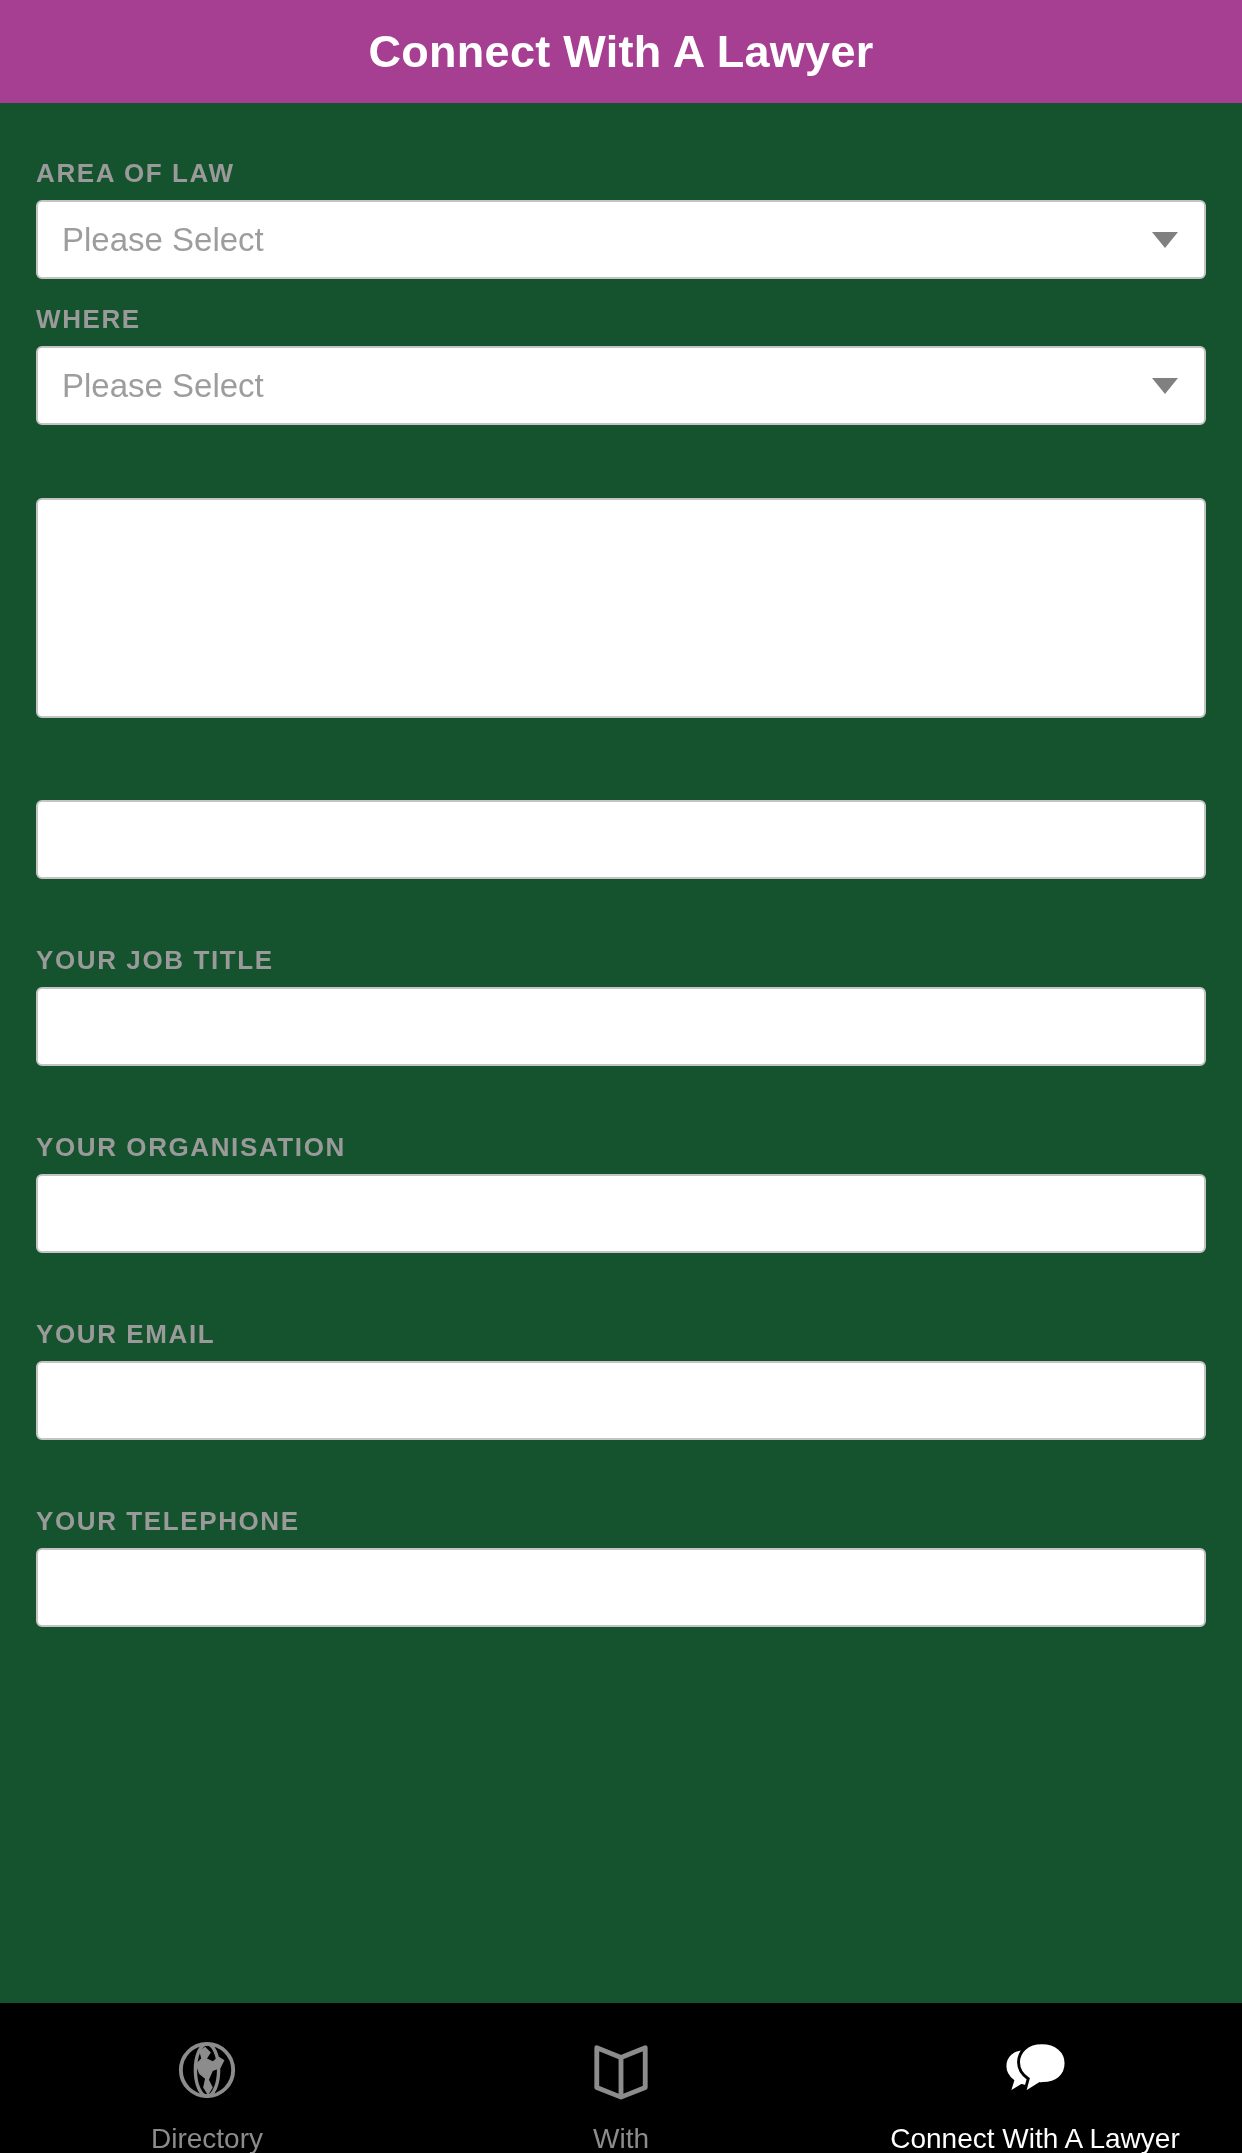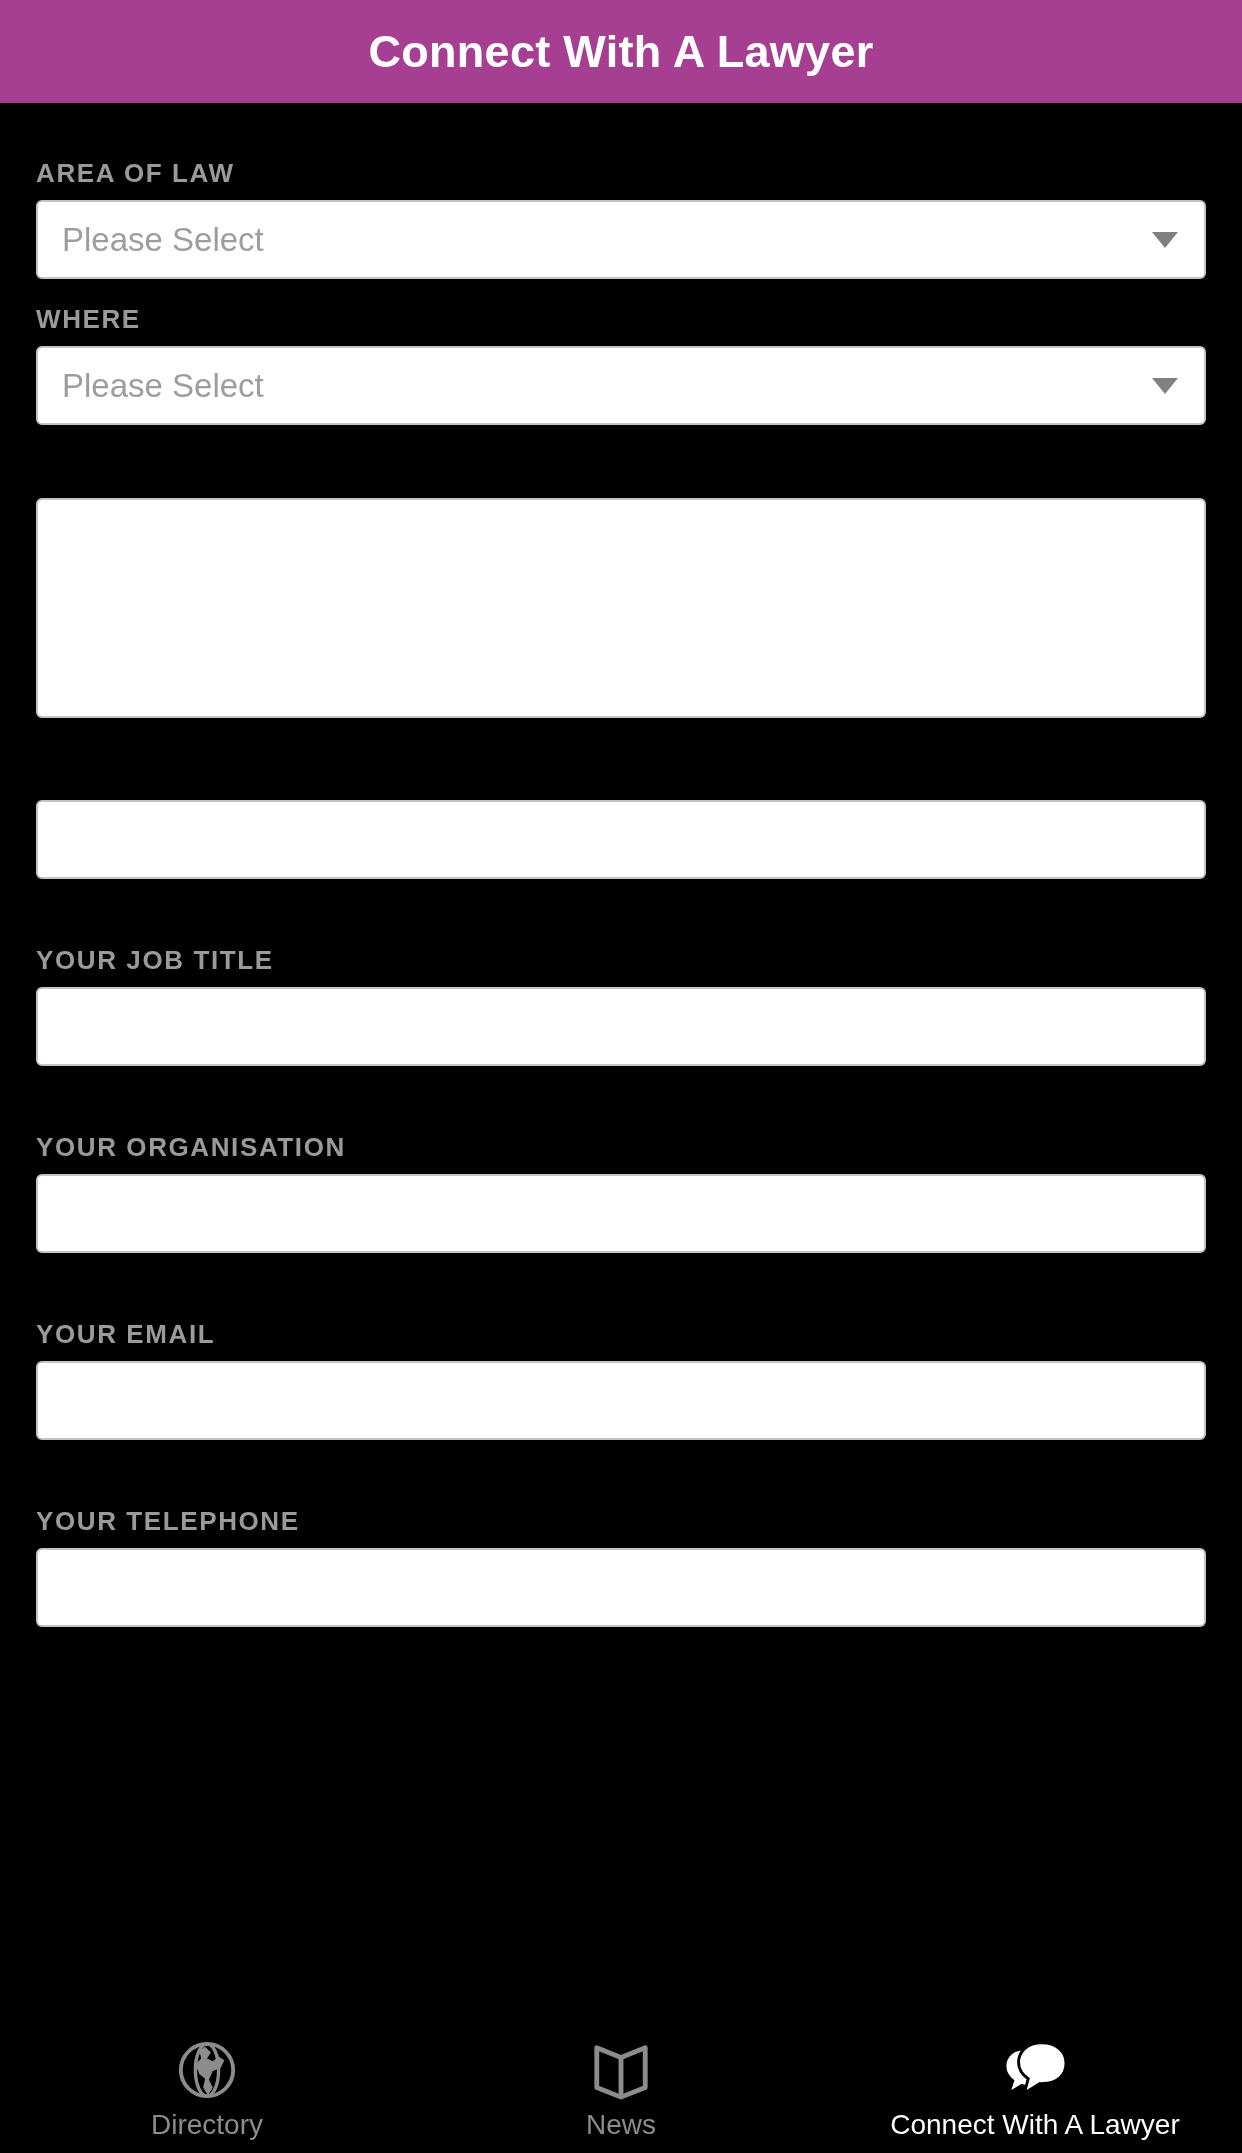--- a/index.html
+++ b/index.html
@@ -35,21 +35,21 @@
     line-height: 1;
   }
 
   
   .form-scroll {
     position: absolute;
     top: 103px;
     left: 0;
     right: 0;
     bottom: 150px;
-    background: #000000;
+    background: #14532d;
     overflow: hidden;
     padding: 0 36px;
   }
 
   .field-label {
     color: #9a9a9a;
     font-size: 26px;
     font-weight: bold;
     letter-spacing: 1.6px;
     font-family: "Liberation Sans", sans-serif;
@@ -139,21 +139,21 @@
     display: flex;
     align-items: flex-start;
     z-index: 10;
   }
   .nav-item {
     flex: 1;
     height: 100%;
     display: flex;
     flex-direction: column;
     align-items: center;
-    justify-content: flex-start;
+    justify-content: space-between;
     padding-top: 30px;
     cursor: pointer;
   }
   .nav-icon {
     height: 74px;
     display: flex;
     align-items: center;
     justify-content: center;
   }
   .nav-label {
@@ -259,21 +259,21 @@
     <span class="nav-label">Directory</span>
   </div>
 
   <div class="nav-item inactive">
     <span class="nav-icon">
       <svg width="62" height="62" viewBox="0 0 64 64">
         <path d="M7 9 L32 19 L57 9 L57 50 L32 60 L7 50 Z" fill="none" stroke="#8c8c8c" stroke-width="5" stroke-linejoin="round"></path>
         <line x1="32" y1="19" x2="32" y2="60" stroke="#8c8c8c" stroke-width="5"></line>
       </svg>
     </span>
-    <span class="nav-label">News</span>
+    <span class="nav-label">With</span>
   </div>
 
   <div class="nav-item active">
     <span class="nav-icon">
       <svg width="66" height="62" viewBox="0 0 68 64">
         <path d="M23 10 C11 10 3 18 3 28 C3 34 6 39 11 43 L7 56 L20 48
                  C22 48.6 24 49 26 49 C38 49 46 41 46 31 C46 20 37 10 23 10 Z" fill="#ffffff" stroke="#000000" stroke-width="3"></path>
         <path d="M41 4 C26 4 17 13 17 24 C17 31 21 37 27 41 L23 56 L39 46
                  C40 46.2 41 46 42 46 C57 46 66 37 66 25 C66 13 56 4 41 4 Z" fill="#ffffff" stroke="#000000" stroke-width="3"></path>
       </svg>

